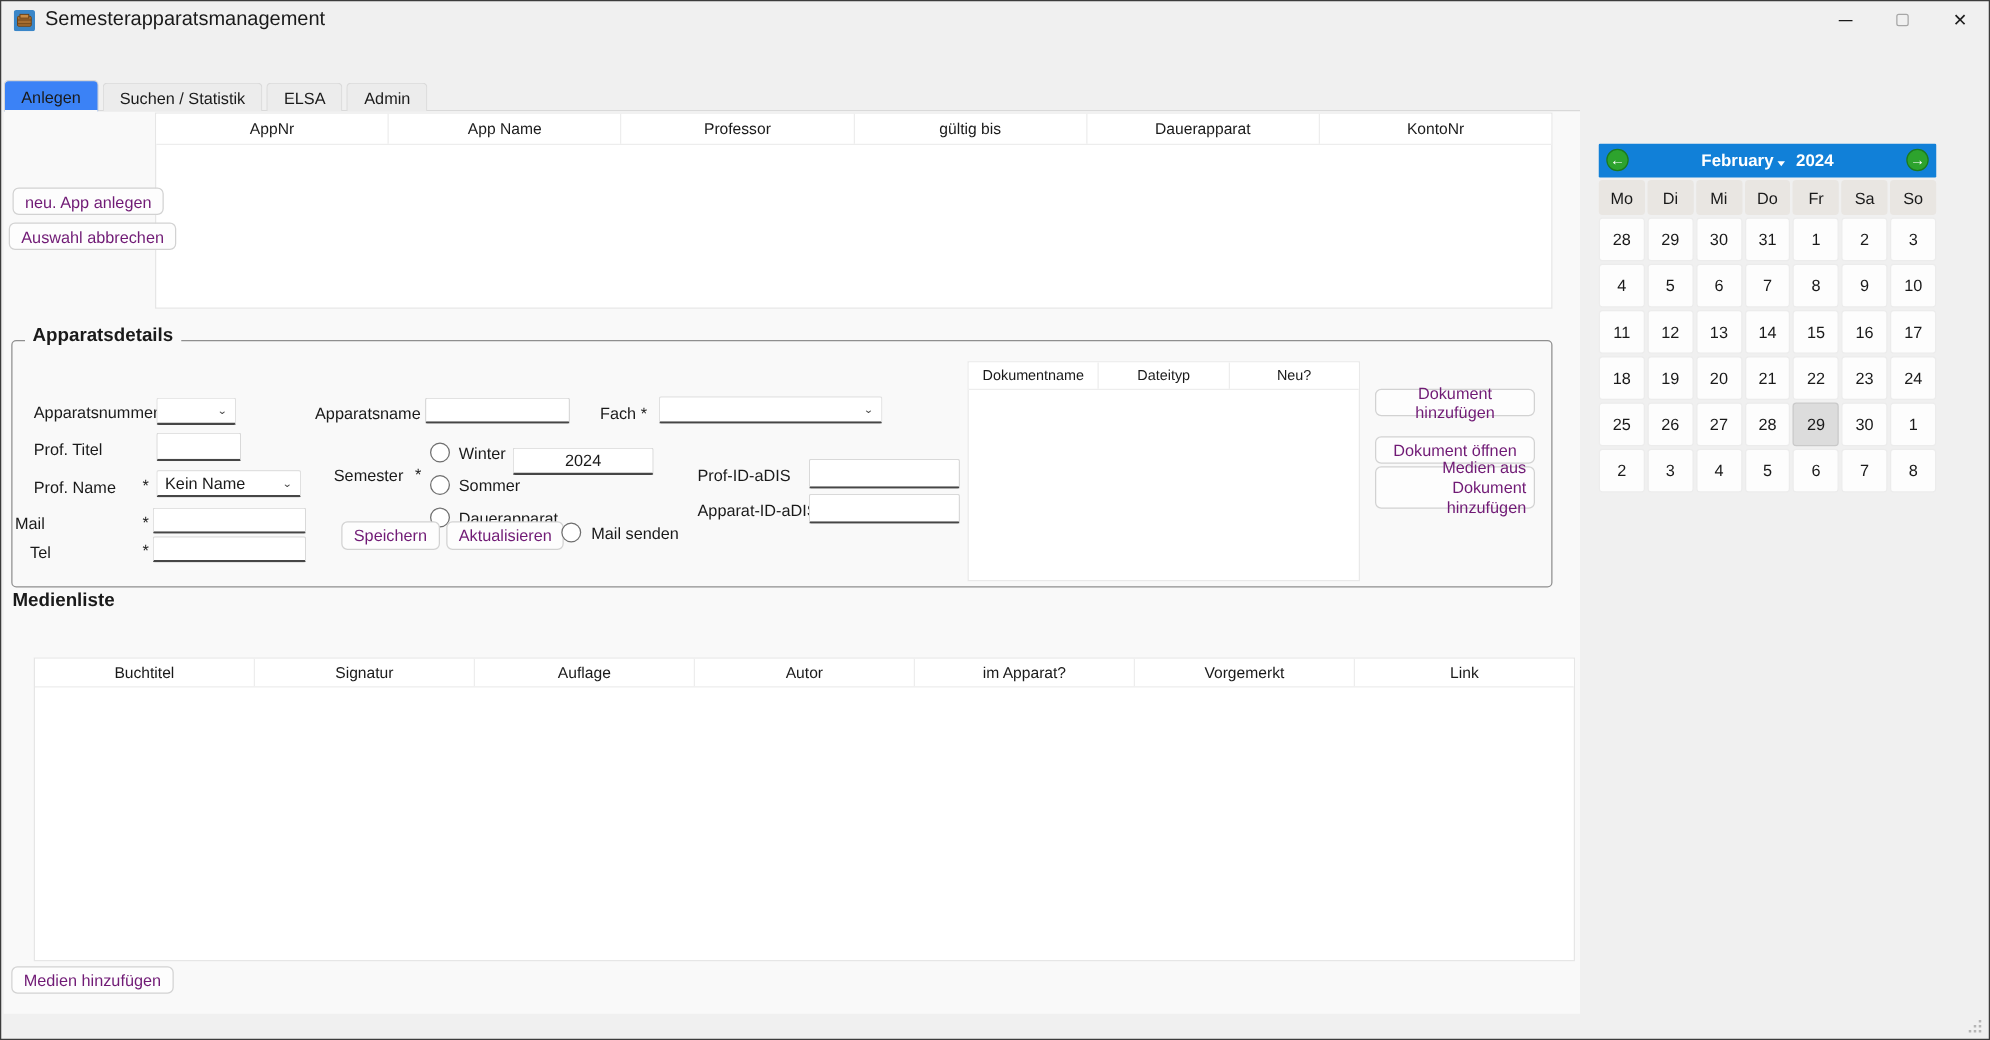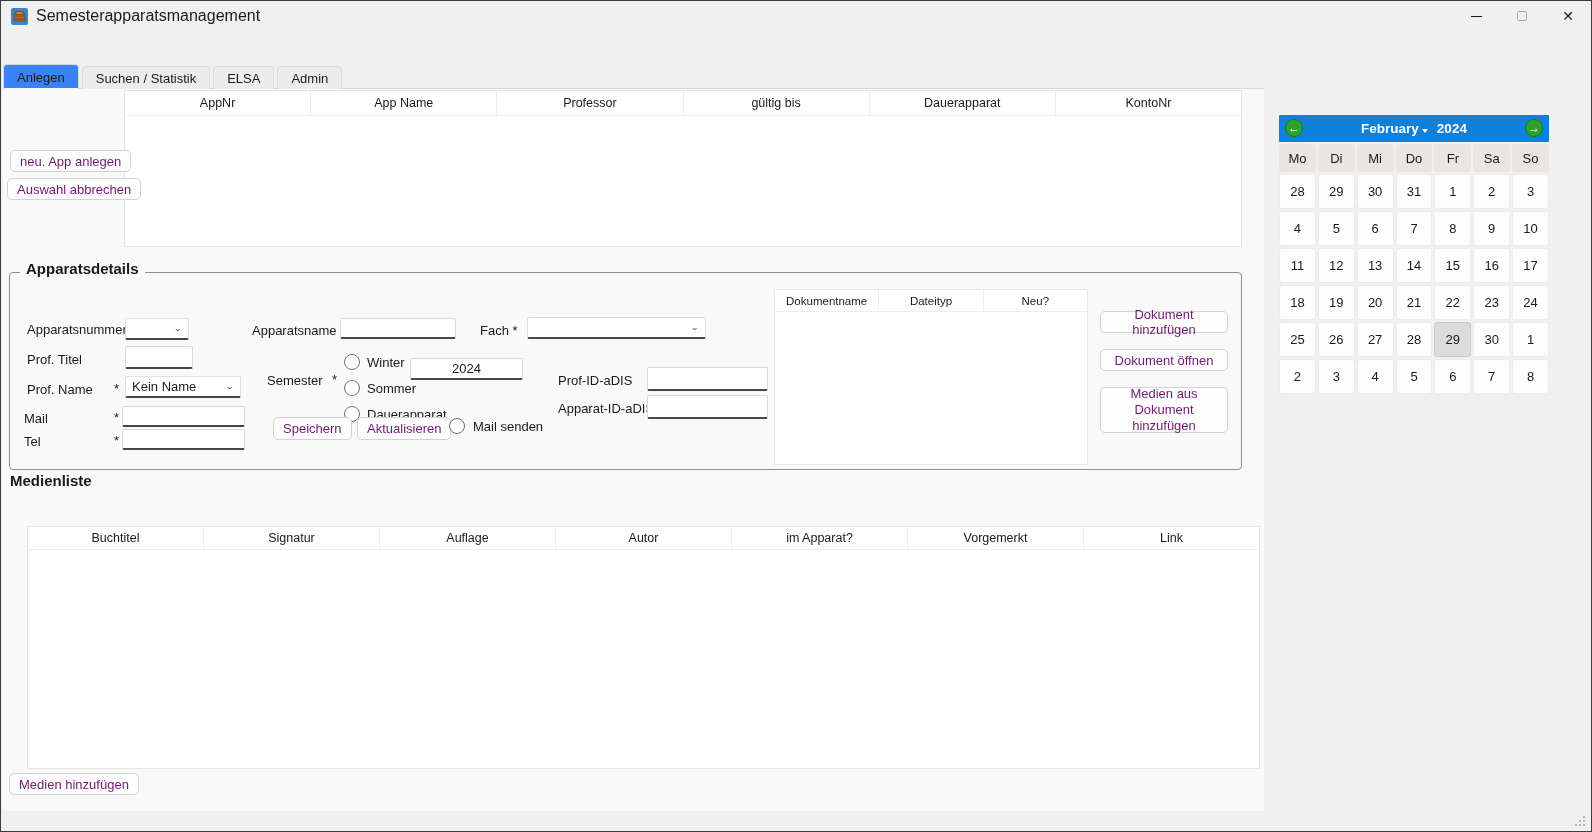--- a/index.html
+++ b/index.html
@@ -51,21 +51,21 @@
   .radio { width:16px; height:16px; border:1.5px solid #6e6e6e; border-radius:50%; background:#fff; flex:0 0 auto; }
   .radio-row { display:flex; align-items:center; gap:7px; height:26px; font-size:13px; }
   .semester-radios { position:absolute; left:334px; top:76px; display:flex; flex-direction:column; }
   .year-input { text-align:center; }
   .mailsend { position:absolute; left:439px; top:145px; display:flex; align-items:center; gap:8px; font-size:13px; }
   
   .doc-table { position:absolute; left:764px; top:16px; width:314px; height:176px; background:#fff; border:1px solid #e9e9e9; }
   .doc-table .th { height:21px; font-size:11.5px; }
   .btn-doc-add   { position:absolute; left:1090px; top:38px;  width:128px; }
   .btn-doc-open  { position:absolute; left:1090px; top:76px;  width:128px; }
-  .btn-doc-media { position:absolute; left:1090px; top:114px; width:128px; height:46px; white-space:normal; text-align:center; line-height:1.25; padding:2px 6px; }
+  .btn-doc-media { position:absolute; left:1090px; top:100px; width:128px; height:34px; white-space:normal; text-align:right; line-height:1.25; padding:2px 6px; }
   
   .media-title { position:absolute; left:7px; top:383px; font-size:15px; font-weight:bold; }
   .media-table { position:absolute; left:24px; top:437px; width:1233px; height:243px; background:#fff; border:1px solid #e6e6e6; }
   .media-table .th { height:22px; }
   .btn-addmedia { position:absolute; left:6px; top:684px; }
   
   .calendar { position:absolute; left:1278px; top:114px; width:270px; }
   .cal-head { height:27px; background:#1180d8; display:flex; align-items:center; position:relative; border-radius:1px; }
   .cal-nav { width:18px; height:18px; border-radius:50%; background:#2da32d; border:1px solid #1c7a1c;
              color:#fff; font-size:12px; display:flex; align-items:center; justify-content:center; line-height:1; }
@@ -156,21 +156,21 @@
       <div class="fld-label" style="left:17px; top:75px;">Prof. Titel</div>
       <input class="tinput" style="left: 115px; top: 73px; width: 68px; height: 23px;">
 
       <div class="fld-label" style="left:17px; top:105px;">Prof. Name</div>
       <span class="req" style="left:104px; top:108px;">*</span>
       <div class="combo" style="left:115px; top:103px; width:116px; height:22px;">
         <span>Kein Name</span>
         <span class="chevron">⌄</span>
       </div>
 
-      <div class="fld-label" style="left:14px; top:134px;">Mail</div>
+      <div class="fld-label" style="left:2px; top:134px;">Mail</div>
       <span class="req" style="left:104px; top:137px;">*</span>
       <input class="tinput" style="left: 112px; top: 133px; width: 123px; height: 21px;">
 
       <div class="fld-label" style="left:14px; top:157px;">Tel</div>
       <span class="req" style="left:104px; top:160px;">*</span>
       <input class="tinput" style="left: 112px; top: 156px; width: 123px; height: 21px;">
 
       <div class="fld-label" style="left:242px; top:46px;">
         <span>Apparatsname</span>&nbsp;<span>*</span>
       </div>

